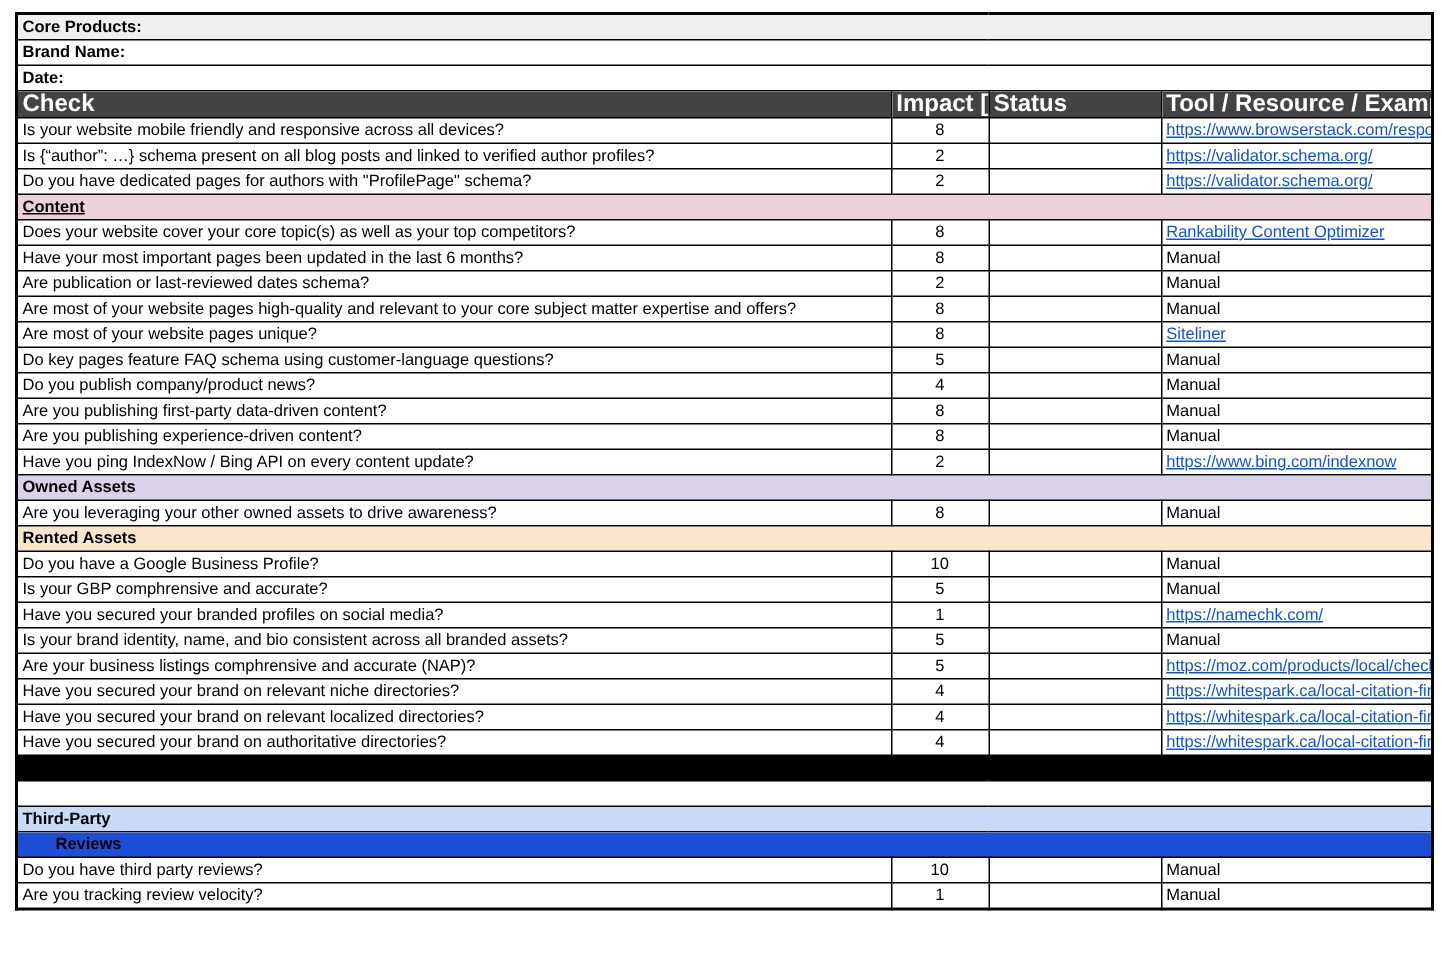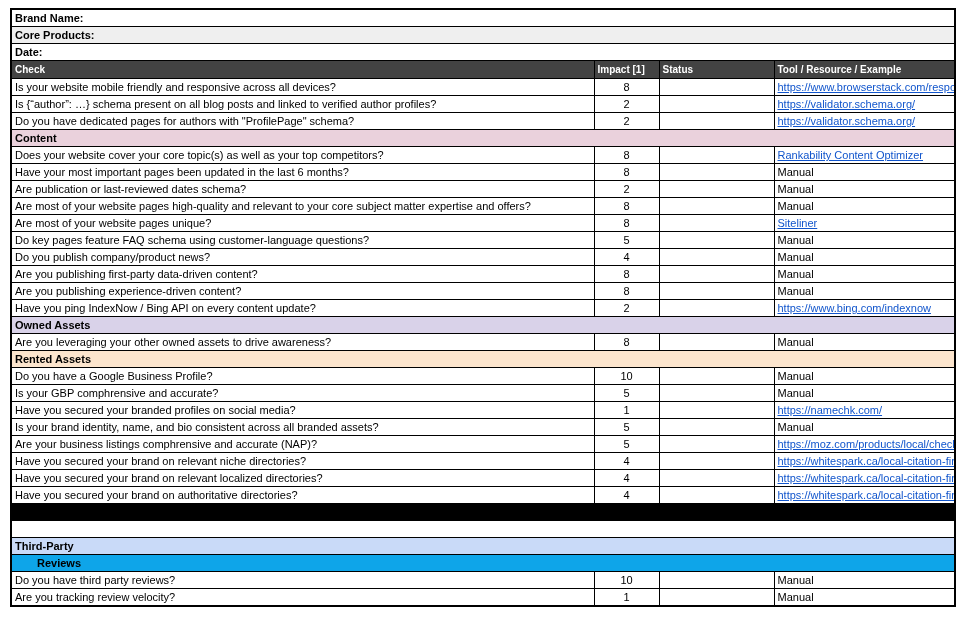--- a/index.html
+++ b/index.html
@@ -34,21 +34,21 @@
     white-space: nowrap;
   }
   td.info-cell {
     font-weight: bold;
     font-size: 12px;
   }
   tr.header-row td {
     background: #434343;
     color: #ffffff;
     font-weight: bold;
-    font-size: 10px;
+    font-size: 16px;
     height: 17px;
   }
   td.section-cell {
     font-weight: bold;
     font-size: 12px;
   }
   td.impact-cell { text-align: center; }
   td.divider-cell {
     background: #000000;
     height: 12px;
@@ -74,24 +74,24 @@
 <div class="sheet">
   <table class="grid">
     <colgroup>
       <col style="width:583px">
       <col style="width:65px">
       <col style="width:115px">
       <col style="width:181px">
     </colgroup>
     <tbody id="rows">
         <tr>
+          <td colspan="4" class="info-cell" style="background: rgb(239, 239, 239);">Core Products:</td>
+        </tr>
+        <tr>
           <td colspan="4" class="info-cell" style="background: rgb(255, 255, 255);">Brand Name:</td>
-        </tr>
-        <tr>
-          <td colspan="4" class="info-cell" style="background: rgb(239, 239, 239);">Core Products:</td>
         </tr>
         <tr>
           <td colspan="4" class="info-cell" style="background: rgb(255, 255, 255);">Date:</td>
         </tr>
         <tr class="header-row">
           <td>Check</td>
           <td>Impact [1]</td>
           <td>Status</td>
           <td>Tool / Resource / Example</td>
         </tr>
@@ -107,21 +107,21 @@
           <td class="status-cell"></td>
           <td class="tool-cell"><a class="tool-link">https://validator.schema.org/</a></td>
         </tr>
         <tr>
           <td class="check-cell">Do you have dedicated pages for authors with "ProfilePage" schema?</td>
           <td class="impact-cell">2</td>
           <td class="status-cell"></td>
           <td class="tool-cell"><a class="tool-link">https://validator.schema.org/</a></td>
         </tr>
         <tr>
-          <td colspan="4" class="section-cell" style="background: rgb(234, 209, 220);">Content</td>
+          <td colspan="4" class="section-cell" style="background: rgb(234, 209, 220); text-decoration: underline;">Content</td>
         </tr>
         <tr>
           <td class="check-cell">Does your website cover your core topic(s) as well as your top competitors?</td>
           <td class="impact-cell">8</td>
           <td class="status-cell"></td>
           <td class="tool-cell"><a class="tool-link">Rankability Content Optimizer</a></td>
         </tr>
         <tr>
           <td class="check-cell">Have your most important pages been updated in the last 6 months?</td>
           <td class="impact-cell">8</td>
@@ -239,21 +239,21 @@
         <tr>
           <td colspan="4" class="divider-cell"></td>
         </tr>
         <tr>
           <td colspan="4" class="spacer-cell"></td>
         </tr>
         <tr>
           <td colspan="4" class="section-cell" style="background: rgb(201, 218, 248);">Third-Party</td>
         </tr>
         <tr>
-          <td colspan="4" class="section-cell" style="background: #0ea5e9; padding-left: 25px;">Reviews</td>
+          <td colspan="4" class="section-cell" style="background: #1d4ed8; padding-left: 25px;">Reviews</td>
         </tr>
         <tr>
           <td class="check-cell">Do you have third party reviews?</td>
           <td class="impact-cell">10</td>
           <td class="status-cell"></td>
           <td class="tool-cell"><span>Manual</span></td>
         </tr>
         <tr>
           <td class="check-cell">Are you tracking review velocity?</td>
           <td class="impact-cell">1</td>

